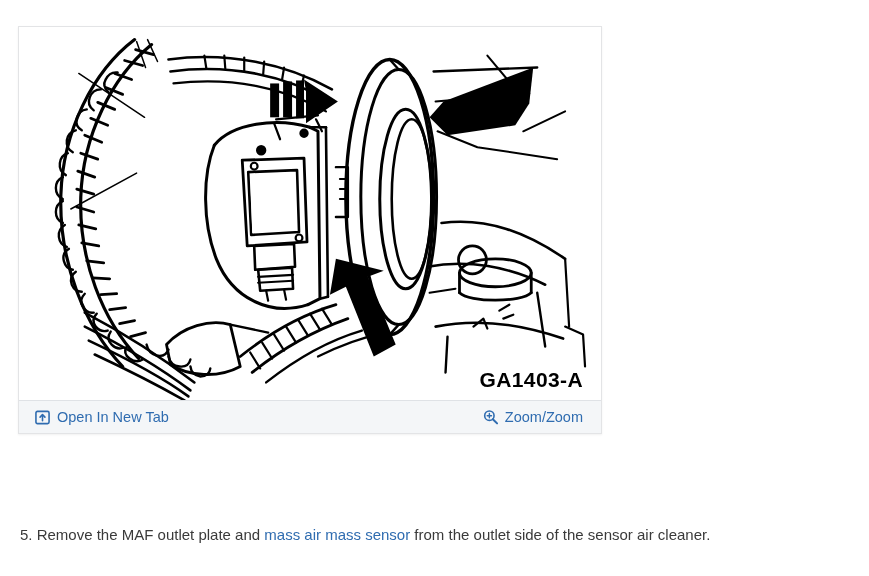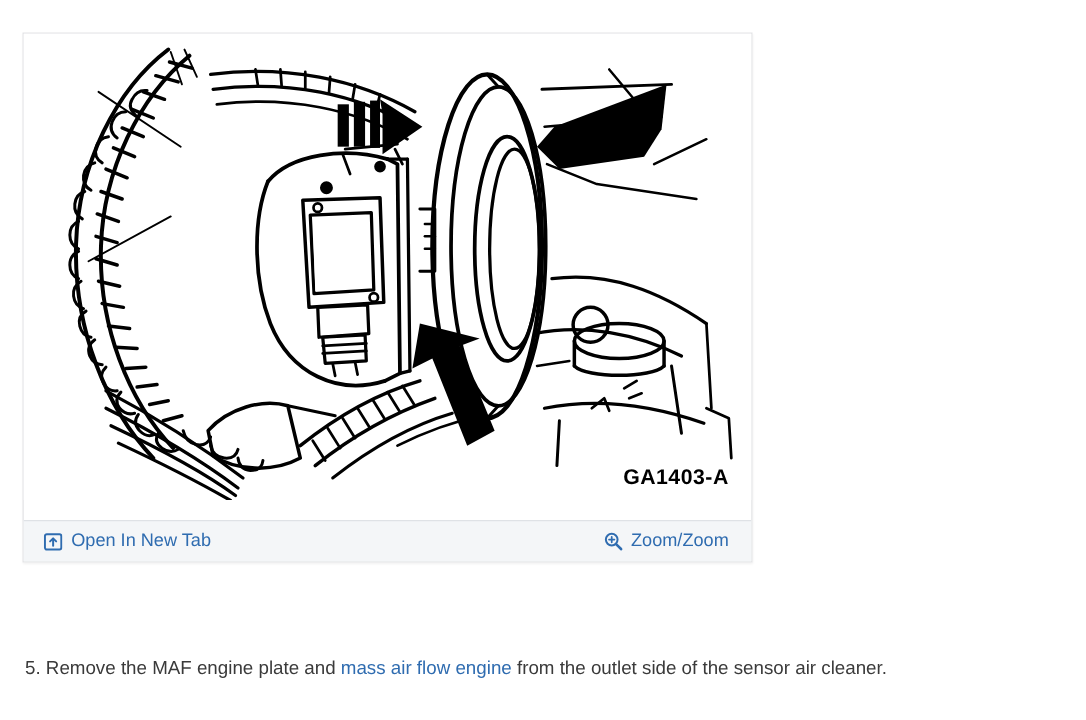--- a/index.html
+++ b/index.html
@@ -39,38 +39,37 @@
     top: 0;
     width: 100%;
     height: 100%;
     display: block;
   }
   .figure-code {
     position: absolute;
     right: 18px;
     bottom: 8px;
     font-family: "Liberation Sans", sans-serif;
-    font-size: 17px;
+    font-size: 21px;
     font-weight: bold;
     letter-spacing: 0.4px;
     color: #000000;
   }
 
   
   .figure-actions {
     position: relative;
     height: 33px;
     background: #f4f6f8;
     border-top: 1px solid #dfe2e6;
     display: flex;
     align-items: center;
     justify-content: space-between;
     padding: 0 18px 0 16px;
     box-sizing: border-box;
-    margin-top: 16px;
   }
   .action-link {
     display: flex;
     align-items: center;
     gap: 7px;
     color: #2f6cb0;
     font-size: 14.5px;
     text-decoration: none;
     cursor: pointer;
     line-height: 1;
@@ -302,13 +301,13 @@
           <path d="M10.5 10.4 L15 14.8" stroke="#2f6cb0" stroke-width="2.2" stroke-linecap="round"></path>
           <path d="M6.8 4.3 L6.8 8.9 M4.5 6.6 L9.1 6.6" stroke="#2f6cb0" stroke-width="1.5" stroke-linecap="round"></path>
         </svg>
       </span>
       <span class="action-label">Zoom/Zoom</span>
     </a>
 
   </div>
 </div>
 
-<p class="step-text"><span>5.</span><span> Remove the MAF engine plate and </span><a class="step-link" href="#">mass air flow engine</a><span> from the outlet side of the sensor air cleaner.</span></p>
+<p class="step-text"><span>5.</span><span> Remove the MAF outlet plate and </span><a class="step-link" href="#">mass air mass sensor</a><span> from the outlet side of the sensor air cleaner.</span></p>
 
 </body></html>

